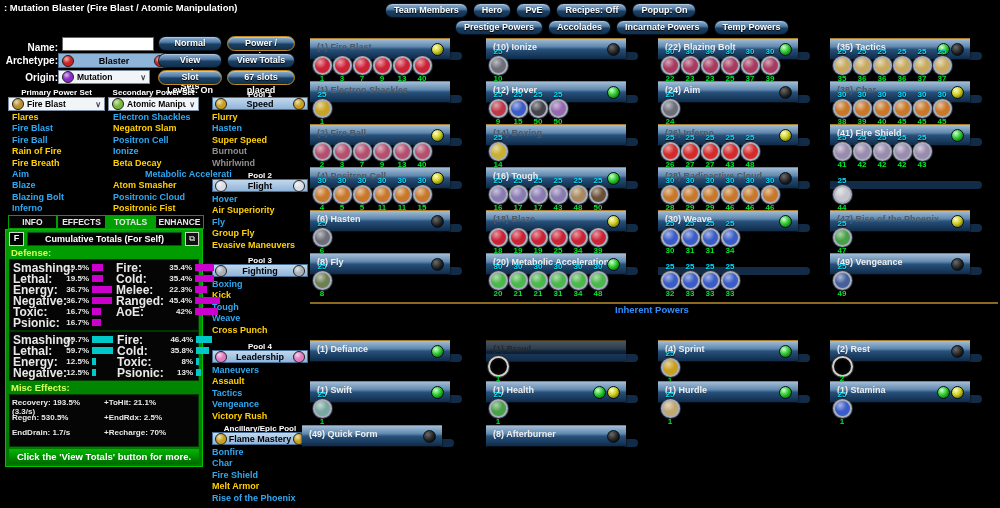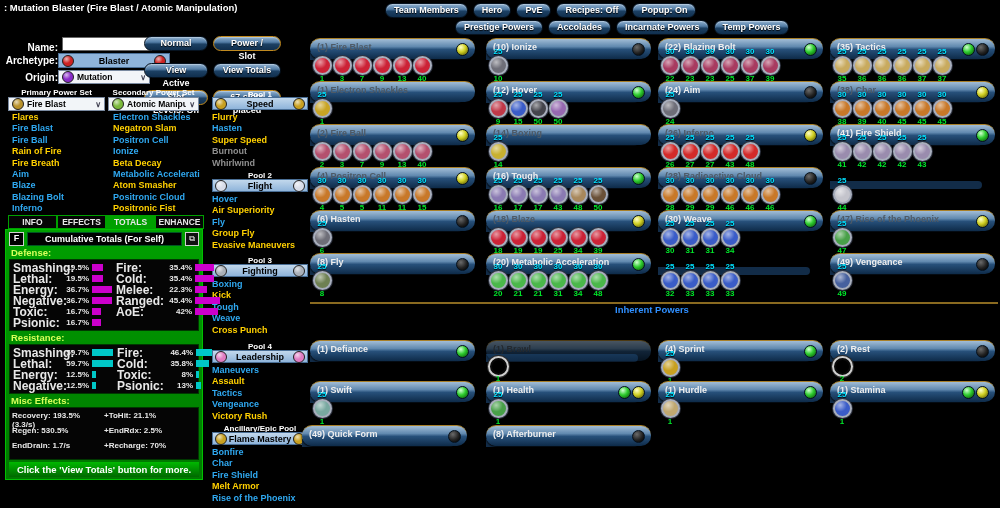--- a/index.html
+++ b/index.html
@@ -53,23 +53,23 @@
   .sval{width:31px;font-size:8px;font-weight:700;color:#e8e8e8;text-align:right;padding-right:3px;}
   .sbar{height:7px;}
   .miscbox{background:#050505;border:1px solid #003800;padding:3px 2px;}
   .mrow{display:flex;height:15px;}
   .mcell{flex:1;font-size:8px;font-weight:700;color:#e8e8e8;}
   .pfoot{height:15px;background:linear-gradient(#00b800,#006800);font-size:9.5px;font-weight:700;
          text-align:center;line-height:15px;color:#fff;margin-top:2px;}
   
   .pcell{position:absolute;width:152px;height:46px;}
   .pstrip{position:absolute;left:0;top:14px;width:152px;height:8px;background:#122c48;border-radius:0 4px 4px 0;}
-  .pbar{position:absolute;left:0;top:0;width:140px;height:20px;border-radius:10px;
+  .pbar{position:absolute;left:0;top:0;width:140px;height:20px;border-radius:0;
         background:linear-gradient(#a2bdd6 0%,#6189af 38%,#27507a 52%,#0e2b49 100%);
-        border-top:1px solid #a87f28;box-shadow:0 1px 2px #000;padding-left:25px;}
+        border-top:1px solid #a87f28;box-shadow:0 1px 2px #000;}
   .pbar.ghost{opacity:.45;}
   .pname{position:absolute;left:7px;top:3px;font-size:9px;font-weight:700;color:#efefef;white-space:nowrap;}
   .pname.dim{color:#4e5a66;}
   .led{position:absolute;top:4px;width:11px;height:11px;border-radius:50%;border:1px solid #05111d;}
   .led.green{background:radial-gradient(circle at 35% 30%, #d2ffd2, #2ecc2e 45%, #084d08 95%);}
   .led.yellow{background:radial-gradient(circle at 35% 30%, #ffffc8, #cfcf22 45%, #4d4d06 95%);}
   .led.black{background:radial-gradient(circle at 35% 30%, #6a6a6a, #222 55%, #000 95%);}
   .slots{position:absolute;left:2px;top:10px;display:flex;}
   .slot{width:20px;display:flex;flex-direction:column;align-items:center;}
   .io{height:7px;font-size:8px;font-weight:700;color:#00e0ff;line-height:7px;text-shadow:0 1px 1px #000;}
@@ -116,21 +116,21 @@
 </div>
 <div class="abs" style="left:2px;top:70px;display:flex;align-items:center;">
   <span class="idlabel">Origin:</span>
   <span class="dropsel" style="width:92px;">
     <span class="coin" id="or-coin" style="--c: #8a2cc8;"></span>
     <span>Mutation</span>
     <span class="chev">∨</span>
   </span>
 </div>
 
-<div class="abs" id="controls" style="left:144px;top:36px;display:grid;grid-template-columns:64px 68px;gap:12px 5px;">
+<div class="abs" id="controls" style="left:158px;top:36px;display:grid;grid-template-columns:64px 68px;gap:2px 5px;">
     <div class="pill">Normal</div>
     <div class="pill gold">Power / Slot</div>
     <div class="pill">View Active Sets</div>
     <div class="pill">View Totals</div>
     <div class="pill gold">Slot Levels: On</div>
     <div class="pill gold">67 slots placed</div>
   </div>
 
 <div class="abs sethdr" style="left:8px;top:88px;width:97px;">Primary Power Set</div>
 <div class="abs dropsel" style="left:8px;top:97px;width:97px;">
@@ -155,21 +155,21 @@
   <span class="coin" id="sec-coin" style="--c: #7ab83a;"></span>
   <span style="overflow:hidden;white-space:nowrap;">Atomic Manipulatio</span>
   <span class="chev">∨</span>
 </div>
 <div class="abs plist" id="secondary-list" style="left:113px;top:112px;">
     <div style="color: rgb(47, 168, 240);">Electron Shackles</div>
     <div style="color: rgb(255, 208, 0);">Negatron Slam</div>
     <div style="color: rgb(47, 168, 240);">Positron Cell</div>
     <div style="color: rgb(47, 168, 240);">Ionize</div>
     <div style="color: rgb(255, 208, 0);">Beta Decay</div>
-    <div style="color: rgb(47, 168, 240);">Metabolic Accelerati</div>
+    <div style="color: rgb(47, 168, 240); margin-left: 32px;">Metabolic Accelerati</div>
     <div style="color: rgb(255, 208, 0);">Atom Smasher</div>
     <div style="color: rgb(47, 168, 240);">Positronic Cloud</div>
     <div style="color: rgb(255, 208, 0);">Positronic Fist</div>
   </div>
 
 <div id="pools">
     <div class="abs sethdr" style="left: 212px; top: 90px; width: 96px;">Pool 1</div>
     <div class="abs poolbar" style="left: 212px; top: 97px; width: 96px;">
       <span class="coin" style="--c: #c8a020;"></span>
       <span class="ttl">Speed</span>
@@ -304,21 +304,20 @@
           <span class="sval">45.4%</span>
           <span class="sbar" style="background: rgb(204, 0, 204); width: 24.7636px;"></span>
         </div>
         <div class="srow">
           <span class="sname">AoE:</span>
           <span class="sval">42%</span>
           <span class="sbar" style="background: rgb(204, 0, 204); width: 22.9091px;"></span>
         </div>
       </div>
     </div>
-  <div class="seclabel">Resistance:</div>
   <div class="statbox" id="resistance-box">
       <div class="statcol">
         <div class="srow">
           <span class="sname">Smashing:</span>
           <span class="sval">59.7%</span>
           <span class="sbar" style="background: rgb(0, 200, 200); width: 21.0706px;"></span>
         </div>
         <div class="srow">
           <span class="sname">Lethal:</span>
           <span class="sval">59.7%</span>

